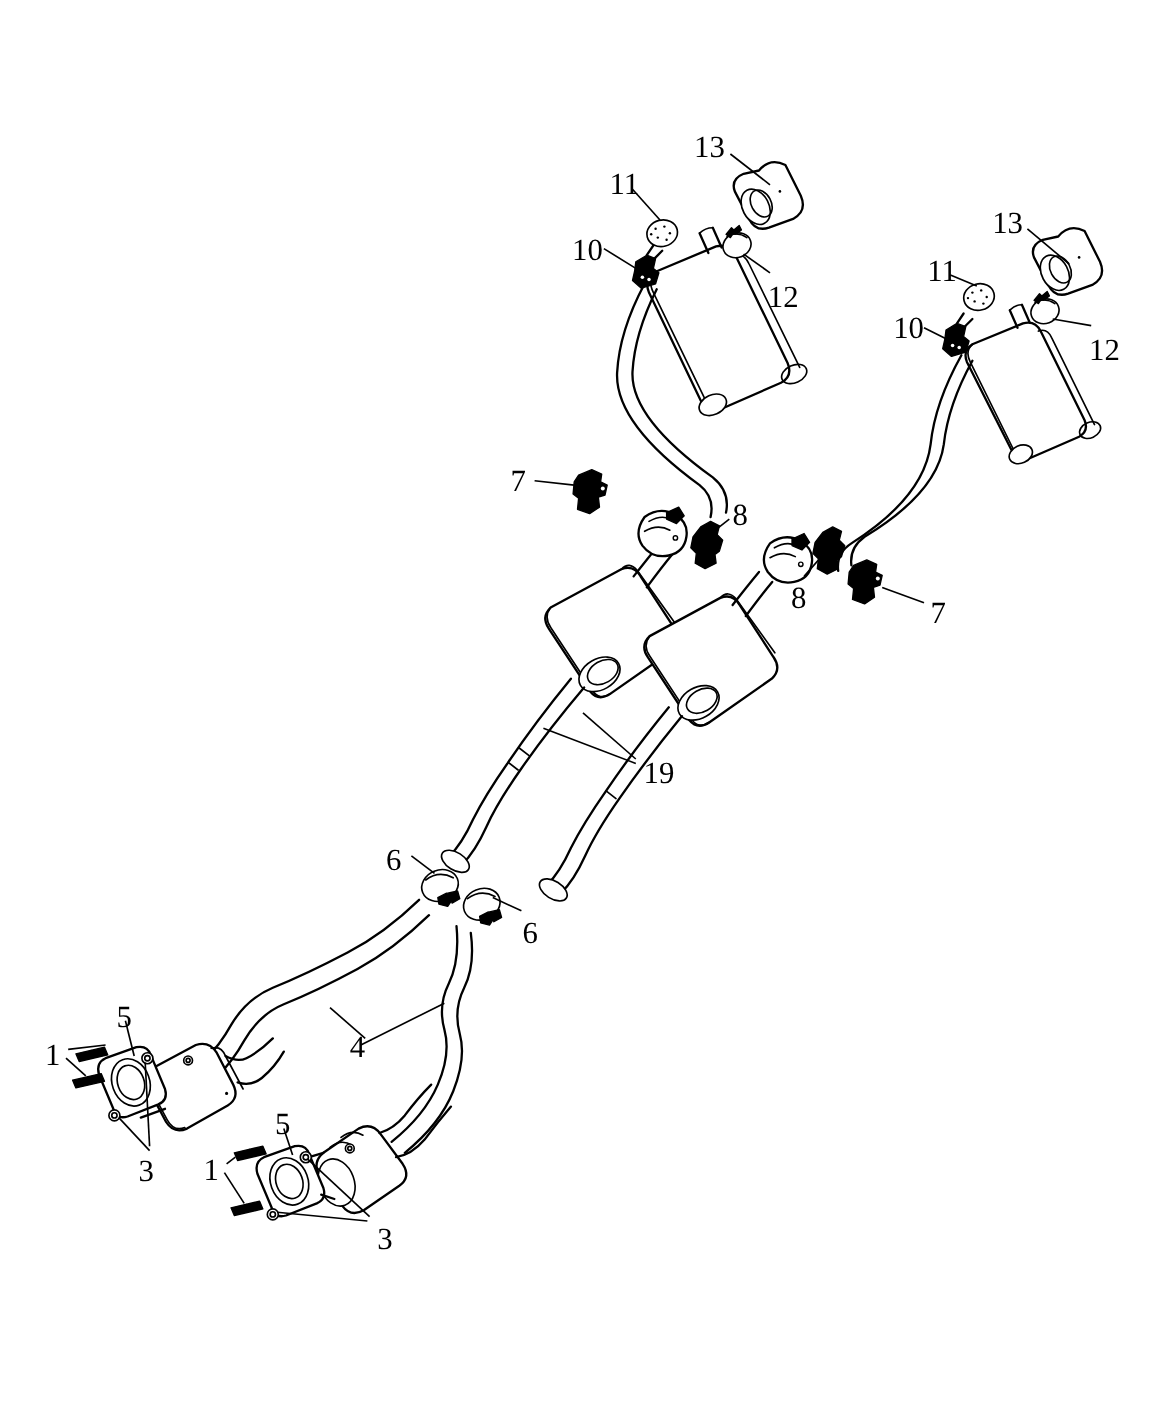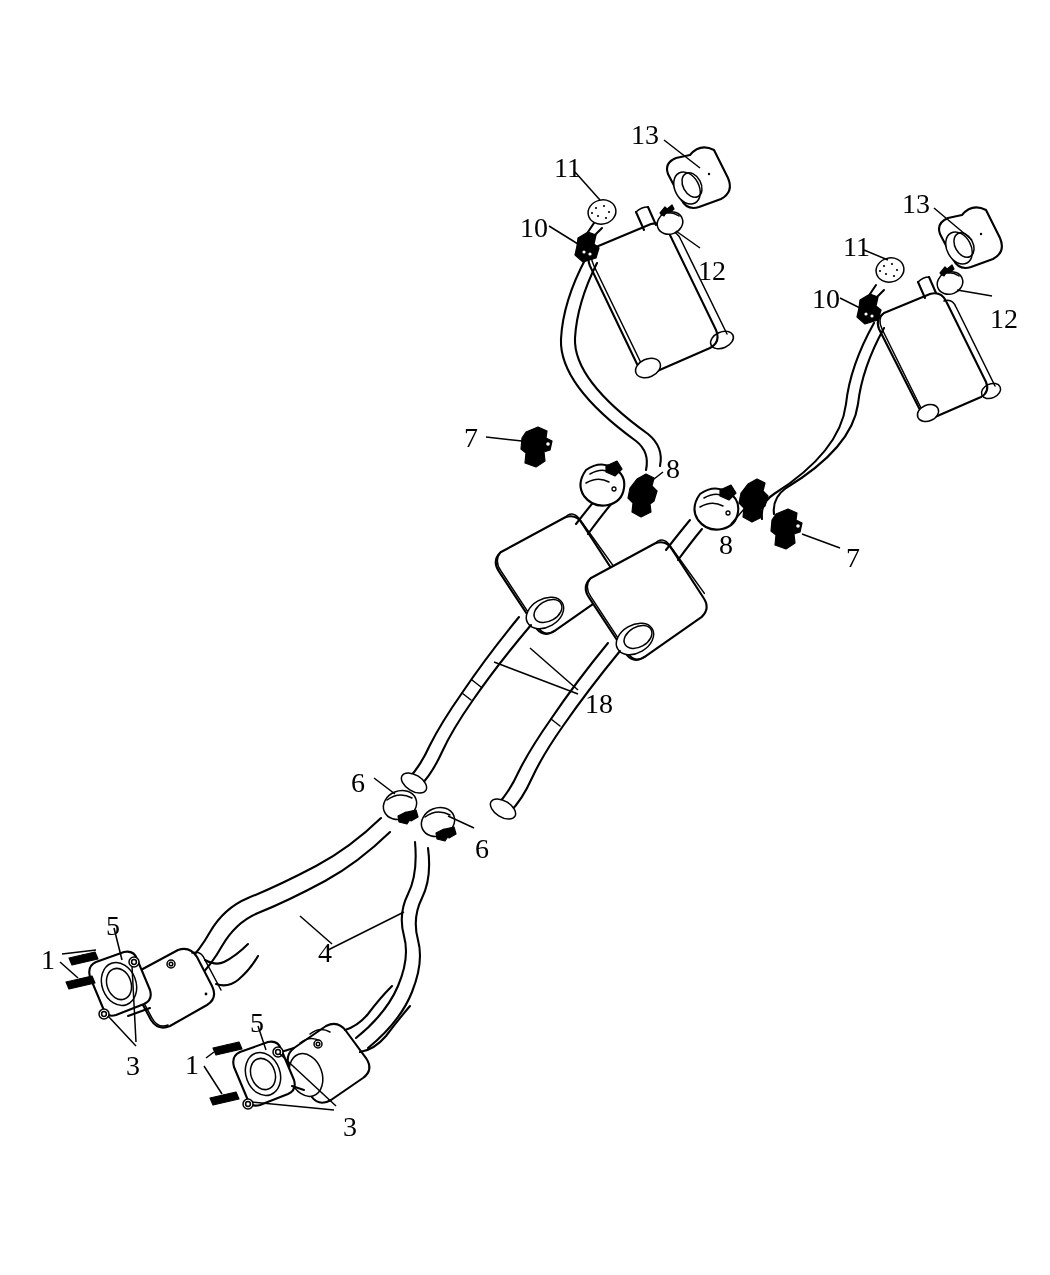--- a/index.html
+++ b/index.html
@@ -333,21 +333,21 @@
 <div class="callout" style="left:520px;top:214px;">10</div>
 <div class="callout" style="left:698px;top:257px;">12</div>
 <div class="callout" style="left:902px;top:190px;">13</div>
 <div class="callout" style="left:843px;top:233px;">11</div>
 <div class="callout" style="left:812px;top:285px;">10</div>
 <div class="callout" style="left:990px;top:305px;">12</div>
 <div class="callout" style="left:464px;top:424px;">7</div>
 <div class="callout" style="left:666px;top:455px;">8</div>
 <div class="callout" style="left:719px;top:531px;">8</div>
 <div class="callout" style="left:846px;top:544px;">7</div>
-<div class="callout" style="left:585px;top:690px;">18</div>
+<div class="callout" style="left:585px;top:690px;">19</div>
 <div class="callout" style="left:351px;top:769px;">6</div>
 <div class="callout" style="left:475px;top:835px;">6</div>
 <div class="callout" style="left:106px;top:912px;">5</div>
 <div class="callout" style="left:318px;top:939px;">4</div>
 <div class="callout" style="left:41px;top:946px;">1</div>
 <div class="callout" style="left:126px;top:1052px;">3</div>
 <div class="callout" style="left:250px;top:1009px;">5</div>
 <div class="callout" style="left:185px;top:1051px;">1</div>
 <div class="callout" style="left:343px;top:1113px;">3</div>
 

